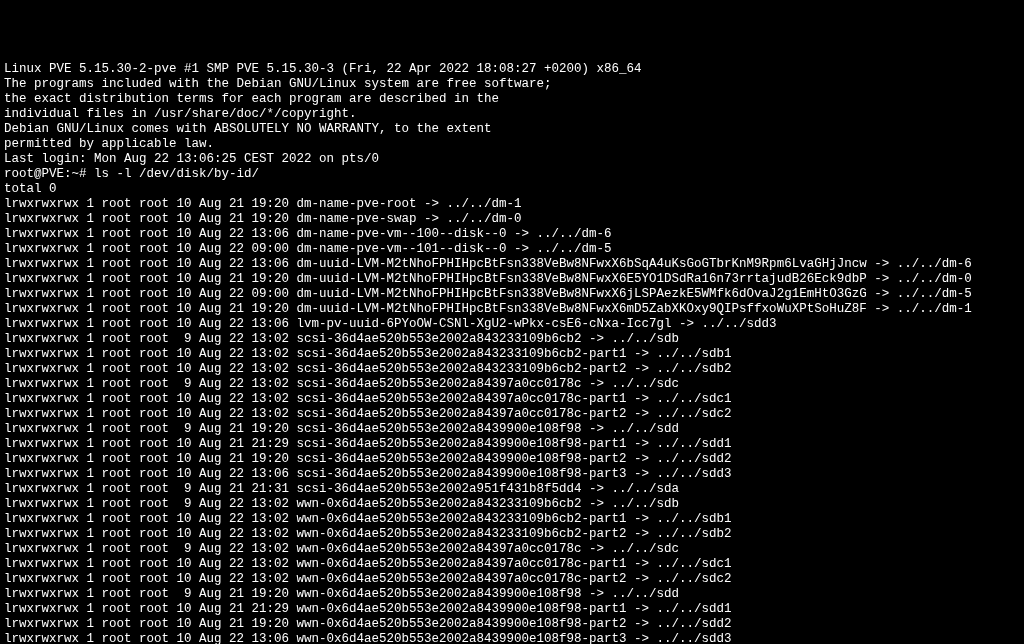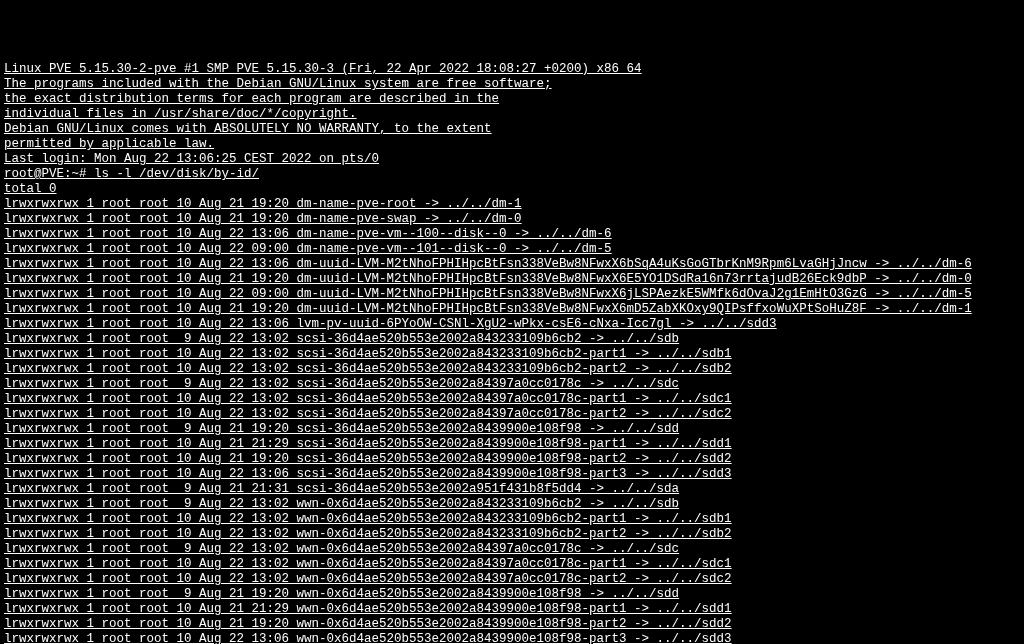--- a/index.html
+++ b/index.html
@@ -8,21 +8,21 @@
       color: #fff;
       font-family: 'Courier New', Consolas, monospace;
       font-size: 12.5px;
       line-height: 15px;
       padding: 2px 4px;
       width: 1024px;
       height: 644px;
       overflow: hidden;
       white-space: pre;
     }
-    .line { display: block; text-decoration: underline; }
+    .line { display: block; }
   </style>
 </head>
 <body>
 
 
 
 <div id="terminal"><span class="line">Linux PVE 5.15.30-2-pve #1 SMP PVE 5.15.30-3 (Fri, 22 Apr 2022 18:08:27 +0200) x86_64</span><span class="line"></span><span class="line">The programs included with the Debian GNU/Linux system are free software;</span><span class="line">the exact distribution terms for each program are described in the</span><span class="line">individual files in /usr/share/doc/*/copyright.</span><span class="line"></span><span class="line">Debian GNU/Linux comes with ABSOLUTELY NO WARRANTY, to the extent</span><span class="line">permitted by applicable law.</span><span class="line">Last login: Mon Aug 22 13:06:25 CEST 2022 on pts/0</span><span class="line"><span>root@PVE:~# </span><span>ls -l /dev/disk/by-id/</span></span><span class="line">total 0</span><span class="line">lrwxrwxrwx 1 root root 10 Aug 21 19:20 dm-name-pve-root -&gt; ../../dm-1</span><span class="line">lrwxrwxrwx 1 root root 10 Aug 21 19:20 dm-name-pve-swap -&gt; ../../dm-0</span><span class="line">lrwxrwxrwx 1 root root 10 Aug 22 13:06 dm-name-pve-vm--100--disk--0 -&gt; ../../dm-6</span><span class="line">lrwxrwxrwx 1 root root 10 Aug 22 09:00 dm-name-pve-vm--101--disk--0 -&gt; ../../dm-5</span><span class="line">lrwxrwxrwx 1 root root 10 Aug 22 13:06 dm-uuid-LVM-M2tNhoFPHIHpcBtFsn338VeBw8NFwxX6bSqA4uKsGoGTbrKnM9Rpm6LvaGHjJncw -&gt; ../../dm-6</span><span class="line">lrwxrwxrwx 1 root root 10 Aug 21 19:20 dm-uuid-LVM-M2tNhoFPHIHpcBtFsn338VeBw8NFwxX6E5YO1DSdRa16n73rrtajudB26Eck9dbP -&gt; ../../dm-0</span><span class="line">lrwxrwxrwx 1 root root 10 Aug 22 09:00 dm-uuid-LVM-M2tNhoFPHIHpcBtFsn338VeBw8NFwxX6jLSPAezkE5WMfk6dOvaJ2g1EmHtO3GzG -&gt; ../../dm-5</span><span class="line">lrwxrwxrwx 1 root root 10 Aug 21 19:20 dm-uuid-LVM-M2tNhoFPHIHpcBtFsn338VeBw8NFwxX6mD5ZabXKOxy9QIPsffxoWuXPtSoHuZ8F -&gt; ../../dm-1</span><span class="line">lrwxrwxrwx 1 root root 10 Aug 22 13:06 lvm-pv-uuid-6PYoOW-CSNl-XgU2-wPkx-csE6-cNxa-Icc7gl -&gt; ../../sdd3</span><span class="line">lrwxrwxrwx 1 root root  9 Aug 22 13:02 scsi-36d4ae520b553e2002a843233109b6cb2 -&gt; ../../sdb</span><span class="line">lrwxrwxrwx 1 root root 10 Aug 22 13:02 scsi-36d4ae520b553e2002a843233109b6cb2-part1 -&gt; ../../sdb1</span><span class="line">lrwxrwxrwx 1 root root 10 Aug 22 13:02 scsi-36d4ae520b553e2002a843233109b6cb2-part2 -&gt; ../../sdb2</span><span class="line">lrwxrwxrwx 1 root root  9 Aug 22 13:02 scsi-36d4ae520b553e2002a84397a0cc0178c -&gt; ../../sdc</span><span class="line">lrwxrwxrwx 1 root root 10 Aug 22 13:02 scsi-36d4ae520b553e2002a84397a0cc0178c-part1 -&gt; ../../sdc1</span><span class="line">lrwxrwxrwx 1 root root 10 Aug 22 13:02 scsi-36d4ae520b553e2002a84397a0cc0178c-part2 -&gt; ../../sdc2</span><span class="line">lrwxrwxrwx 1 root root  9 Aug 21 19:20 scsi-36d4ae520b553e2002a8439900e108f98 -&gt; ../../sdd</span><span class="line">lrwxrwxrwx 1 root root 10 Aug 21 21:29 scsi-36d4ae520b553e2002a8439900e108f98-part1 -&gt; ../../sdd1</span><span class="line">lrwxrwxrwx 1 root root 10 Aug 21 19:20 scsi-36d4ae520b553e2002a8439900e108f98-part2 -&gt; ../../sdd2</span><span class="line">lrwxrwxrwx 1 root root 10 Aug 22 13:06 scsi-36d4ae520b553e2002a8439900e108f98-part3 -&gt; ../../sdd3</span><span class="line">lrwxrwxrwx 1 root root  9 Aug 21 21:31 scsi-36d4ae520b553e2002a951f431b8f5dd4 -&gt; ../../sda</span><span class="line">lrwxrwxrwx 1 root root  9 Aug 22 13:02 wwn-0x6d4ae520b553e2002a843233109b6cb2 -&gt; ../../sdb</span><span class="line">lrwxrwxrwx 1 root root 10 Aug 22 13:02 wwn-0x6d4ae520b553e2002a843233109b6cb2-part1 -&gt; ../../sdb1</span><span class="line">lrwxrwxrwx 1 root root 10 Aug 22 13:02 wwn-0x6d4ae520b553e2002a843233109b6cb2-part2 -&gt; ../../sdb2</span><span class="line">lrwxrwxrwx 1 root root  9 Aug 22 13:02 wwn-0x6d4ae520b553e2002a84397a0cc0178c -&gt; ../../sdc</span><span class="line">lrwxrwxrwx 1 root root 10 Aug 22 13:02 wwn-0x6d4ae520b553e2002a84397a0cc0178c-part1 -&gt; ../../sdc1</span><span class="line">lrwxrwxrwx 1 root root 10 Aug 22 13:02 wwn-0x6d4ae520b553e2002a84397a0cc0178c-part2 -&gt; ../../sdc2</span><span class="line">lrwxrwxrwx 1 root root  9 Aug 21 19:20 wwn-0x6d4ae520b553e2002a8439900e108f98 -&gt; ../../sdd</span><span class="line">lrwxrwxrwx 1 root root 10 Aug 21 21:29 wwn-0x6d4ae520b553e2002a8439900e108f98-part1 -&gt; ../../sdd1</span><span class="line">lrwxrwxrwx 1 root root 10 Aug 21 19:20 wwn-0x6d4ae520b553e2002a8439900e108f98-part2 -&gt; ../../sdd2</span><span class="line">lrwxrwxrwx 1 root root 10 Aug 22 13:06 wwn-0x6d4ae520b553e2002a8439900e108f98-part3 -&gt; ../../sdd3</span></div>
 
 
 

